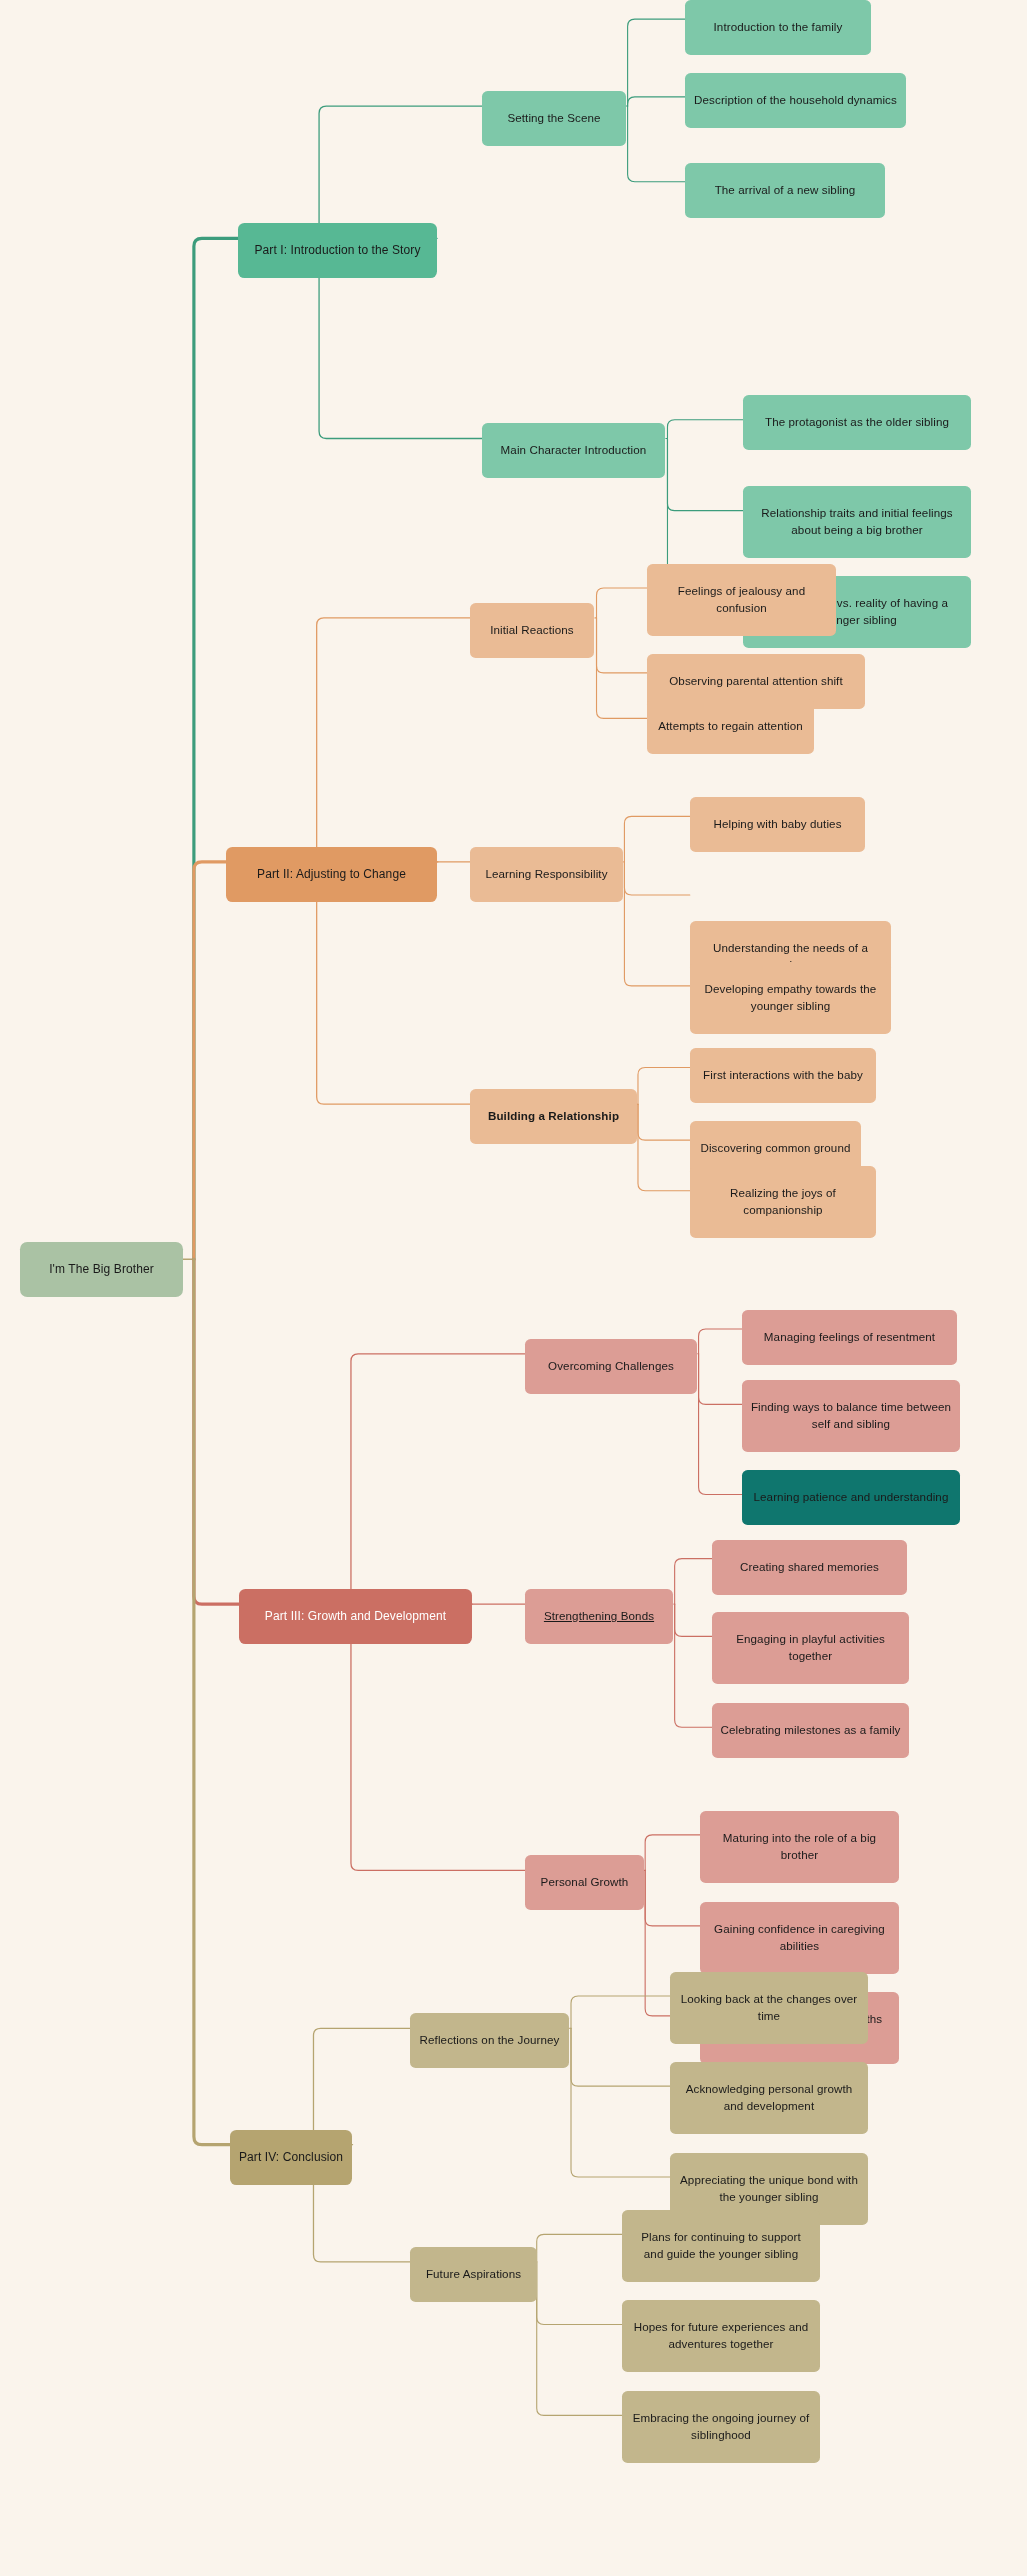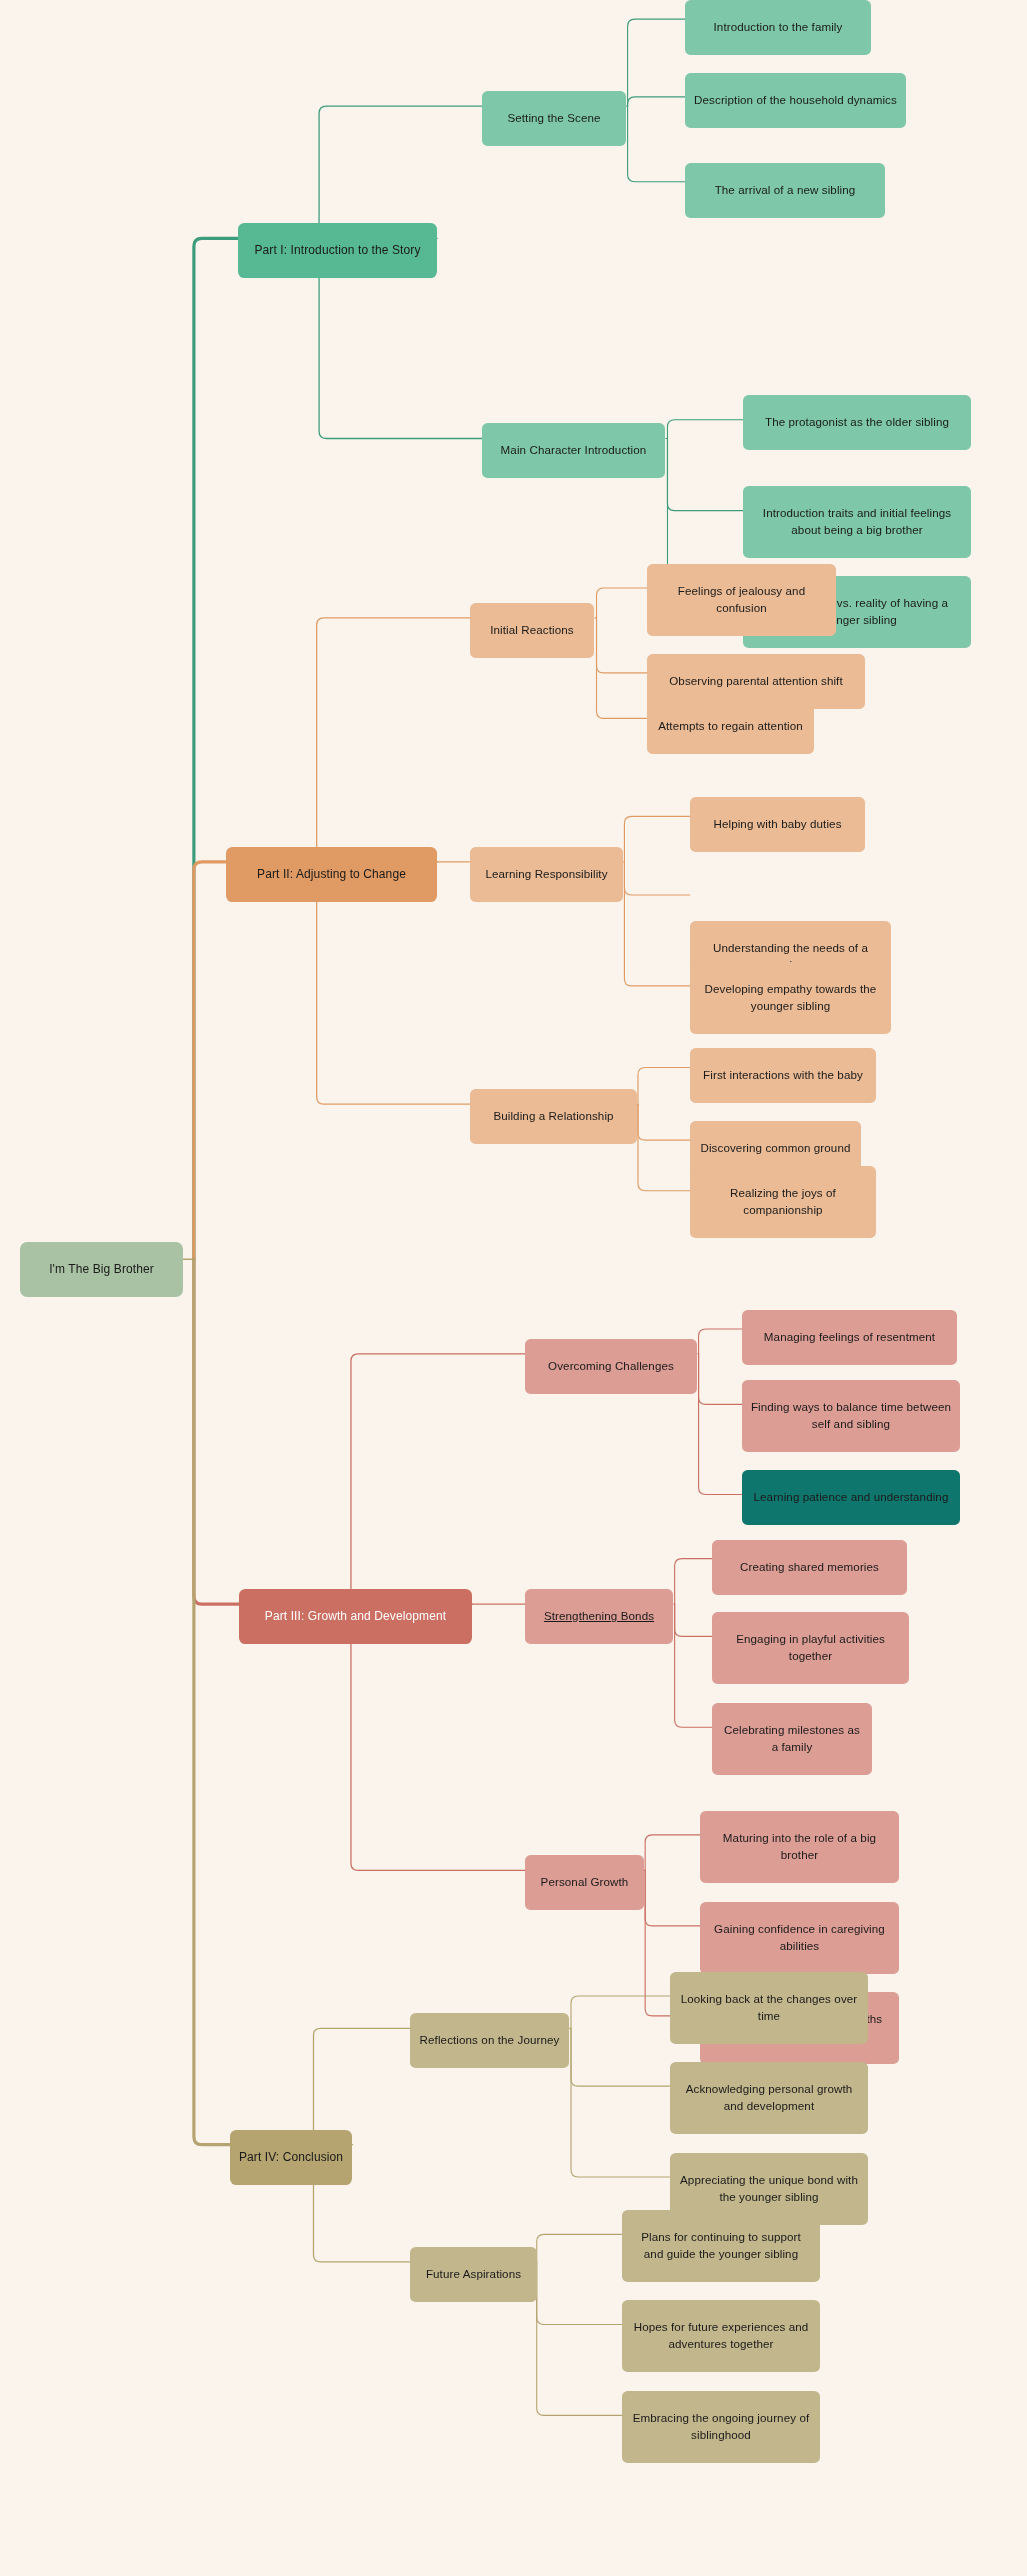--- a/index.html
+++ b/index.html
@@ -109,44 +109,44 @@
     </svg>
   <div id="nodes">
       <div class="node root" style="left: 20px; top: 1242px; width: 163px; min-height: 34px; background: rgb(170, 194, 164); color: rgb(26, 26, 26);">I'm The Big Brother</div>
       <div class="node lvl1" style="left: 238px; top: 223px; width: 199px; min-height: 30px; background: rgb(87, 184, 148); color: rgb(26, 26, 26);">Part I: Introduction to the Story</div>
       <div class="node lvl2" style="left: 482px; top: 91px; width: 144px; min-height: 30px; background: rgb(126, 200, 169); color: rgb(26, 26, 26);">Setting the Scene</div>
       <div class="node lvl3" style="left: 685px; top: 0px; width: 186px; min-height: 38px; background: rgb(126, 200, 169); color: rgb(26, 26, 26);">Introduction to the family</div>
       <div class="node lvl3" style="left: 685px; top: 73px; width: 221px; min-height: 49px; background: rgb(126, 200, 169); color: rgb(26, 26, 26);">Description of the household dynamics</div>
       <div class="node lvl3" style="left: 685px; top: 163px; width: 200px; min-height: 38px; background: rgb(126, 200, 169); color: rgb(26, 26, 26);">The arrival of a new sibling</div>
       <div class="node lvl2" style="left: 482px; top: 423px; width: 183px; min-height: 30px; background: rgb(126, 200, 169); color: rgb(26, 26, 26);">Main Character Introduction</div>
       <div class="node lvl3" style="left: 743px; top: 395px; width: 228px; min-height: 49px; background: rgb(126, 200, 169); color: rgb(26, 26, 26);">The protagonist as the older sibling</div>
-      <div class="node lvl3" style="left: 743px; top: 486px; width: 228px; min-height: 49px; background: rgb(126, 200, 169); color: rgb(26, 26, 26);">Introduction traits and initial feelings about being a big brother</div>
+      <div class="node lvl3" style="left: 743px; top: 486px; width: 228px; min-height: 49px; background: rgb(126, 200, 169); color: rgb(26, 26, 26);">Relationship traits and initial feelings about being a big brother</div>
       <div class="node lvl3" style="left: 743px; top: 576px; width: 228px; min-height: 49px; background: rgb(126, 200, 169); color: rgb(26, 26, 26);">Expectations vs. reality of having a younger sibling</div>
       <div class="node lvl1" style="left: 226px; top: 847px; width: 211px; min-height: 30px; background: rgb(224, 154, 99); color: rgb(26, 26, 26);">Part II: Adjusting to Change</div>
       <div class="node lvl2" style="left: 470px; top: 603px; width: 124px; min-height: 30px; background: rgb(234, 187, 149); color: rgb(26, 26, 26);">Initial Reactions</div>
       <div class="node lvl3" style="left: 647px; top: 564px; width: 189px; min-height: 49px; background: rgb(234, 187, 149); color: rgb(26, 26, 26);">Feelings of jealousy and confusion</div>
       <div class="node lvl3" style="left: 647px; top: 654px; width: 218px; min-height: 38px; background: rgb(234, 187, 149); color: rgb(26, 26, 26);">Observing parental attention shift</div>
       <div class="node lvl3" style="left: 647px; top: 699px; width: 167px; min-height: 38px; background: rgb(234, 187, 149); color: rgb(26, 26, 26);">Attempts to regain attention</div>
       <div class="node lvl2" style="left: 470px; top: 847px; width: 153px; min-height: 30px; background: rgb(234, 187, 149); color: rgb(26, 26, 26);">Learning Responsibility</div>
       <div class="node lvl3" style="left: 690px; top: 797px; width: 175px; min-height: 38px; background: rgb(234, 187, 149); color: rgb(26, 26, 26);">Helping with baby duties</div>
       <div class="node lvl3" style="left: 690px; top: 921px; width: 201px; min-height: 49px; background: rgb(234, 187, 149); color: rgb(26, 26, 26);">Understanding the needs of a newborn</div>
       <div class="node lvl3" style="left: 690px; top: 962px; width: 201px; min-height: 49px; background: rgb(234, 187, 149); color: rgb(26, 26, 26);">Developing empathy towards the younger sibling</div>
-      <div class="node lvl2" style="left: 470px; top: 1089px; width: 167px; min-height: 30px; background: rgb(234, 187, 149); color: rgb(26, 26, 26);">Building a Relationship</div>
+      <div class="node lvl2" style="left: 470px; top: 1089px; width: 167px; min-height: 30px; background: rgb(234, 187, 149); color: rgb(26, 26, 26); font-weight: bold;">Building a Relationship</div>
       <div class="node lvl3" style="left: 690px; top: 1048px; width: 186px; min-height: 38px; background: rgb(234, 187, 149); color: rgb(26, 26, 26);">First interactions with the baby</div>
       <div class="node lvl3" style="left: 690px; top: 1121px; width: 171px; min-height: 38px; background: rgb(234, 187, 149); color: rgb(26, 26, 26);">Discovering common ground</div>
       <div class="node lvl3" style="left: 690px; top: 1166px; width: 186px; min-height: 49px; background: rgb(234, 187, 149); color: rgb(26, 26, 26);">Realizing the joys of companionship</div>
       <div class="node lvl1" style="left: 239px; top: 1589px; width: 233px; min-height: 30px; background: rgb(203, 111, 99); color: rgb(255, 255, 255);">Part III: Growth and Development</div>
       <div class="node lvl2" style="left: 525px; top: 1339px; width: 172px; min-height: 30px; background: rgb(220, 157, 149); color: rgb(26, 26, 26);">Overcoming Challenges</div>
       <div class="node lvl3" style="left: 742px; top: 1310px; width: 215px; min-height: 38px; background: rgb(220, 157, 149); color: rgb(26, 26, 26);">Managing feelings of resentment</div>
       <div class="node lvl3" style="left: 742px; top: 1380px; width: 218px; min-height: 49px; background: rgb(220, 157, 149); color: rgb(26, 26, 26);">Finding ways to balance time between self and sibling</div>
       <div class="node lvl3" style="left: 742px; top: 1470px; width: 218px; min-height: 49px; background: #0f766e; color: rgb(26, 26, 26);">Learning patience and understanding</div>
       <div class="node lvl2" style="left: 525px; top: 1589px; width: 148px; min-height: 30px; background: rgb(220, 157, 149); color: rgb(26, 26, 26); text-decoration: underline;">Strengthening Bonds</div>
       <div class="node lvl3" style="left: 712px; top: 1540px; width: 195px; min-height: 38px; background: rgb(220, 157, 149); color: rgb(26, 26, 26);">Creating shared memories</div>
       <div class="node lvl3" style="left: 712px; top: 1612px; width: 197px; min-height: 49px; background: rgb(220, 157, 149); color: rgb(26, 26, 26);">Engaging in playful activities together</div>
-      <div class="node lvl3" style="left: 712px; top: 1703px; width: 160px; min-height: 49px; background: rgb(220, 157, 149); color: rgb(26, 26, 26);">Celebrating milestones as a family</div>
+      <div class="node lvl3" style="left: 712px; top: 1703px; width: 197px; min-height: 49px; background: rgb(220, 157, 149); color: rgb(26, 26, 26);">Celebrating milestones as a family</div>
       <div class="node lvl2" style="left: 525px; top: 1855px; width: 119px; min-height: 30px; background: rgb(220, 157, 149); color: rgb(26, 26, 26);">Personal Growth</div>
       <div class="node lvl3" style="left: 700px; top: 1811px; width: 199px; min-height: 49px; background: rgb(220, 157, 149); color: rgb(26, 26, 26);">Maturing into the role of a big brother</div>
       <div class="node lvl3" style="left: 700px; top: 1902px; width: 199px; min-height: 49px; background: rgb(220, 157, 149); color: rgb(26, 26, 26);">Gaining confidence in caregiving abilities</div>
       <div class="node lvl3" style="left: 700px; top: 1992px; width: 199px; min-height: 49px; background: rgb(220, 157, 149); color: rgb(26, 26, 26);">Recognizing personal strengths and weaknesses</div>
       <div class="node lvl1" style="left: 230px; top: 2130px; width: 122px; min-height: 30px; background: rgb(181, 164, 112); color: rgb(26, 26, 26);">Part IV: Conclusion</div>
       <div class="node lvl2" style="left: 410px; top: 2013px; width: 159px; min-height: 30px; background: rgb(194, 182, 140); color: rgb(26, 26, 26);">Reflections on the Journey</div>
       <div class="node lvl3" style="left: 670px; top: 1972px; width: 198px; min-height: 49px; background: rgb(194, 182, 140); color: rgb(26, 26, 26);">Looking back at the changes over time</div>
       <div class="node lvl3" style="left: 670px; top: 2062px; width: 198px; min-height: 49px; background: rgb(194, 182, 140); color: rgb(26, 26, 26);">Acknowledging personal growth and development</div>
       <div class="node lvl3" style="left: 670px; top: 2153px; width: 198px; min-height: 49px; background: rgb(194, 182, 140); color: rgb(26, 26, 26);">Appreciating the unique bond with the younger sibling</div>
       <div class="node lvl2" style="left: 410px; top: 2247px; width: 127px; min-height: 30px; background: rgb(194, 182, 140); color: rgb(26, 26, 26);">Future Aspirations</div>

